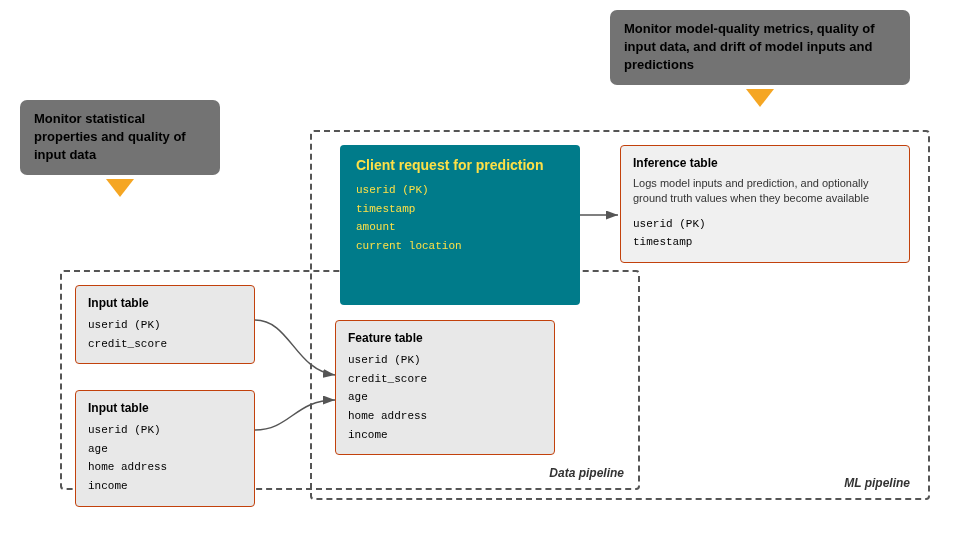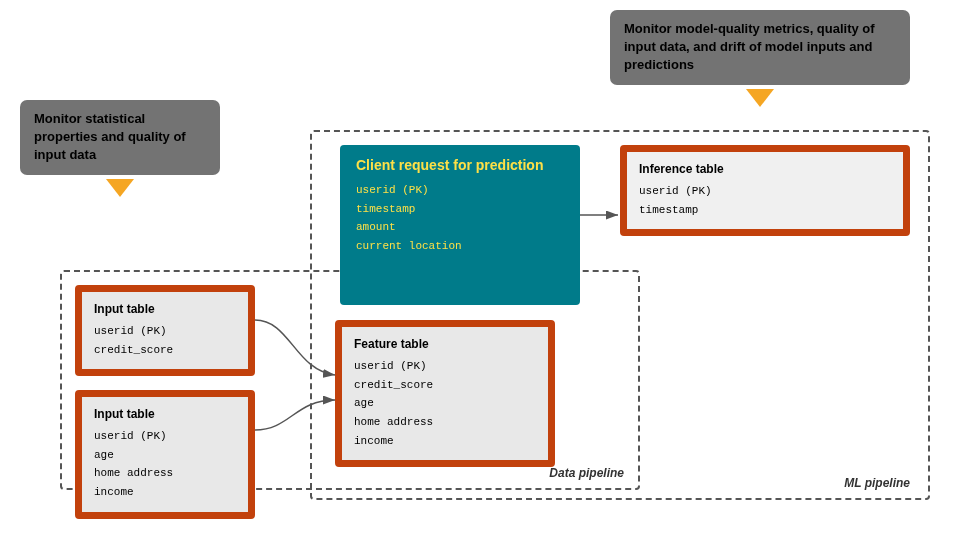--- a/index.html
+++ b/index.html
@@ -32,21 +32,21 @@
     }
 
     .dashed-box {
       border: 2px dashed #555;
       border-radius: 4px;
       position: absolute;
     }
 
     .table-box {
       background: #e8e8e8;
-      border: 7px solid #c2410c;
+      border: 1px solid #c2410c;
       border-radius: 4px;
       padding: 10px 12px;
       font-size: 11px;
     }
 
     .table-box .table-title {
       font-weight: bold;
       font-size: 12px;
       margin-bottom: 6px;
     }
@@ -152,20 +152,21 @@
     <div>userid (PK)</div>
     <div>credit_score</div>
     <div>age</div>
     <div>home address</div>
     <div>income</div>
   </div>
 </div>
 
 <div class="table-box" style="position:absolute; left:620px; top:145px; width:290px; background:#f0f0f0;">
   <div class="table-title">Inference table</div>
+  <div style="font-size:11px; color:#333; margin-bottom:8px; line-height:1.4;">Logs model inputs and prediction, and optionally ground truth values when they become available</div>
   <div class="table-fields">
     <div>userid (PK)</div>
     <div>timestamp</div>
   </div>
 </div>
 
 <svg class="connectors">
 
   <defs>
     <marker id="arrowhead" markerWidth="8" markerHeight="6" refX="8" refY="3" orient="auto">

